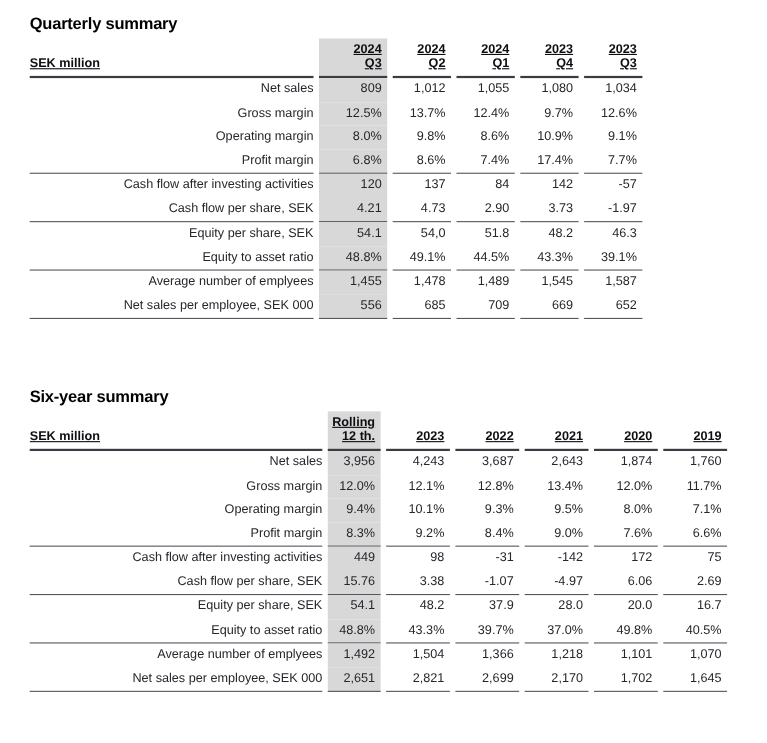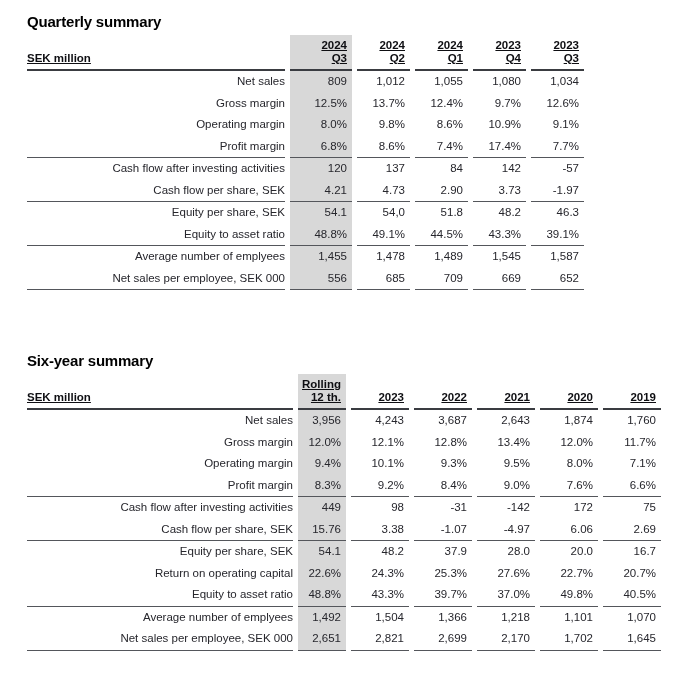--- a/index.html
+++ b/index.html
@@ -278,29 +278,20 @@
           </tr>
           <tr>
             <td class="lbl">Equity per share, SEK</td>
             <td class="num hl">54.1</td>
             <td class="num">48.2</td>
             <td class="num">37.9</td>
             <td class="num">28.0</td>
             <td class="num">20.0</td>
             <td class="num">16.7</td>
           </tr>
-          <tr>
-            <td class="lbl">Return on operating capital</td>
-            <td class="num hl">22.6%</td>
-            <td class="num">24.3%</td>
-            <td class="num">25.3%</td>
-            <td class="num">27.6%</td>
-            <td class="num">22.7%</td>
-            <td class="num">20.7%</td>
-          </tr>
           <tr class="group-end">
             <td class="lbl">Equity to asset ratio</td>
             <td class="num hl">48.8%</td>
             <td class="num">43.3%</td>
             <td class="num">39.7%</td>
             <td class="num">37.0%</td>
             <td class="num">49.8%</td>
             <td class="num">40.5%</td>
           </tr>
           <tr>

